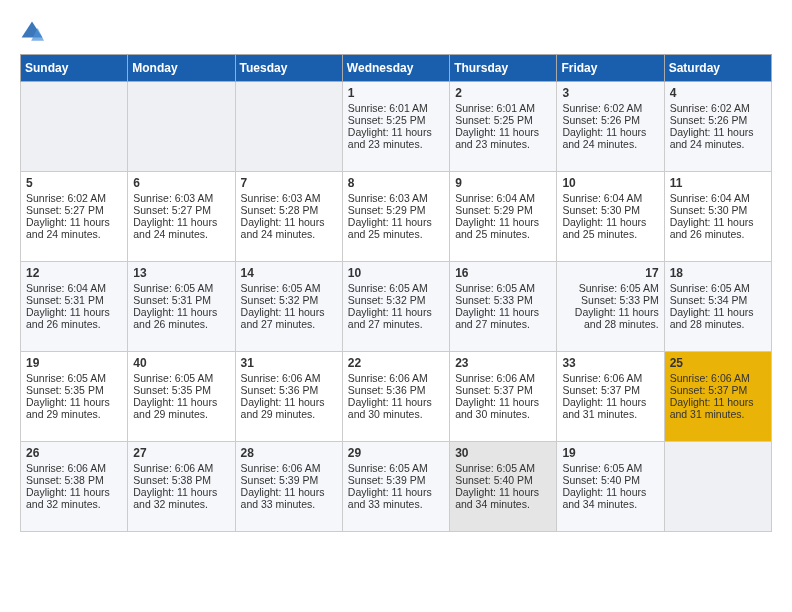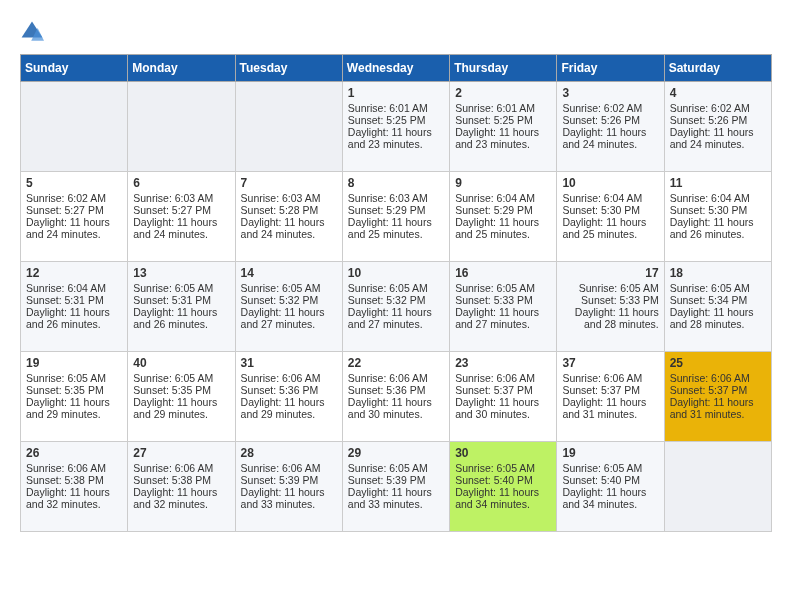--- a/index.html
+++ b/index.html
@@ -265,21 +265,21 @@
           <span style="display: block;">Sunset: 5:36 PM</span>
           <span style="display: block;">Daylight: 11 hours and 30 minutes.</span>
         </td>
         <td style="background: rgb(255, 255, 255);">
           <span class="day-number">23</span>
           <span style="display: block;">Sunrise: 6:06 AM</span>
           <span style="display: block;">Sunset: 5:37 PM</span>
           <span style="display: block;">Daylight: 11 hours and 30 minutes.</span>
         </td>
         <td style="background: rgb(255, 255, 255);">
-          <span class="day-number">37</span>
+          <span class="day-number">33</span>
           <span style="display: block;">Sunrise: 6:06 AM</span>
           <span style="display: block;">Sunset: 5:37 PM</span>
           <span style="display: block;">Daylight: 11 hours and 31 minutes.</span>
         </td>
         <td style="background: #eab308;">
           <span class="day-number">25</span>
           <span style="display: block;">Sunrise: 6:06 AM</span>
           <span style="display: block;">Sunset: 5:37 PM</span>
           <span style="display: block;">Daylight: 11 hours and 31 minutes.</span>
         </td>
@@ -302,21 +302,21 @@
           <span style="display: block;">Sunrise: 6:06 AM</span>
           <span style="display: block;">Sunset: 5:39 PM</span>
           <span style="display: block;">Daylight: 11 hours and 33 minutes.</span>
         </td>
         <td style="background: rgb(245, 247, 250);">
           <span class="day-number">29</span>
           <span style="display: block;">Sunrise: 6:05 AM</span>
           <span style="display: block;">Sunset: 5:39 PM</span>
           <span style="display: block;">Daylight: 11 hours and 33 minutes.</span>
         </td>
-        <td style="background: #bef264;">
+        <td style="background: #e5e5e5;">
           <span class="day-number">30</span>
           <span style="display: block;">Sunrise: 6:05 AM</span>
           <span style="display: block;">Sunset: 5:40 PM</span>
           <span style="display: block;">Daylight: 11 hours and 34 minutes.</span>
         </td>
         <td style="background: rgb(245, 247, 250);">
           <span class="day-number">19</span>
           <span style="display: block;">Sunrise: 6:05 AM</span>
           <span style="display: block;">Sunset: 5:40 PM</span>
           <span style="display: block;">Daylight: 11 hours and 34 minutes.</span>

